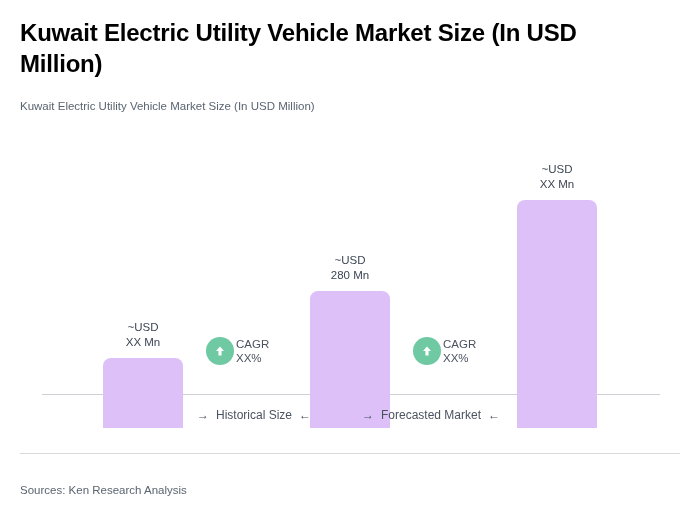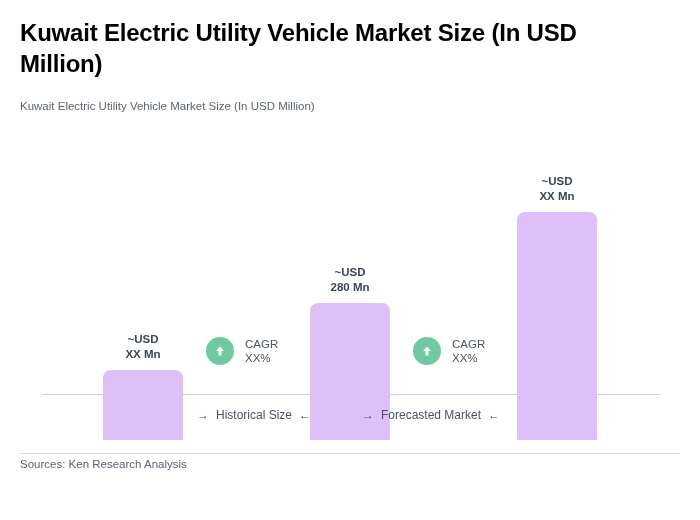--- a/index.html
+++ b/index.html
@@ -63,23 +63,22 @@
     position: absolute;
     left: 42px;
     top: 394px;
     width: 618px;
     height: 1px;
     background: #cfcfd6;
   }
 
   .bar-group {
     position: absolute;
-    bottom: 0;
+    bottom: 12px;
     width: 80px;
-    font-weight: bold;
   }
   .bar {
     position: absolute;
     bottom: 0;
     left: 0;
     width: 80px;
     background: #dcc0f7;
     border-radius: 8px 8px 0 0;
   }
   .bar-value {
@@ -94,21 +93,21 @@
   .bar-value .vline {
     display: block;
     white-space: nowrap;
   }
 
   
   .cagr {
     position: absolute;
     display: flex;
     align-items: center;
-    gap: 11px;
+    gap: 2px;
   }
   .cagr-circle {
     width: 28px;
     height: 28px;
     border-radius: 50%;
     background: #6fc9a3;
     display: flex;
     align-items: center;
     justify-content: center;
     flex: 0 0 auto;
@@ -152,21 +151,21 @@
     position: absolute;
     left: 20px;
     top: 453px;
     width: 660px;
     height: 1px;
     background: #d8d8dd;
   }
   .footer-source {
     position: absolute;
     left: 20px;
-    top: 458px;
+    top: 484px;
     font-size: 11.5px;
     color: #5a6470;
     white-space: nowrap;
   }
   .brand {
     position: absolute;
     left: 482px;
     top: 462px;
     display: flex;
     align-items: center;

